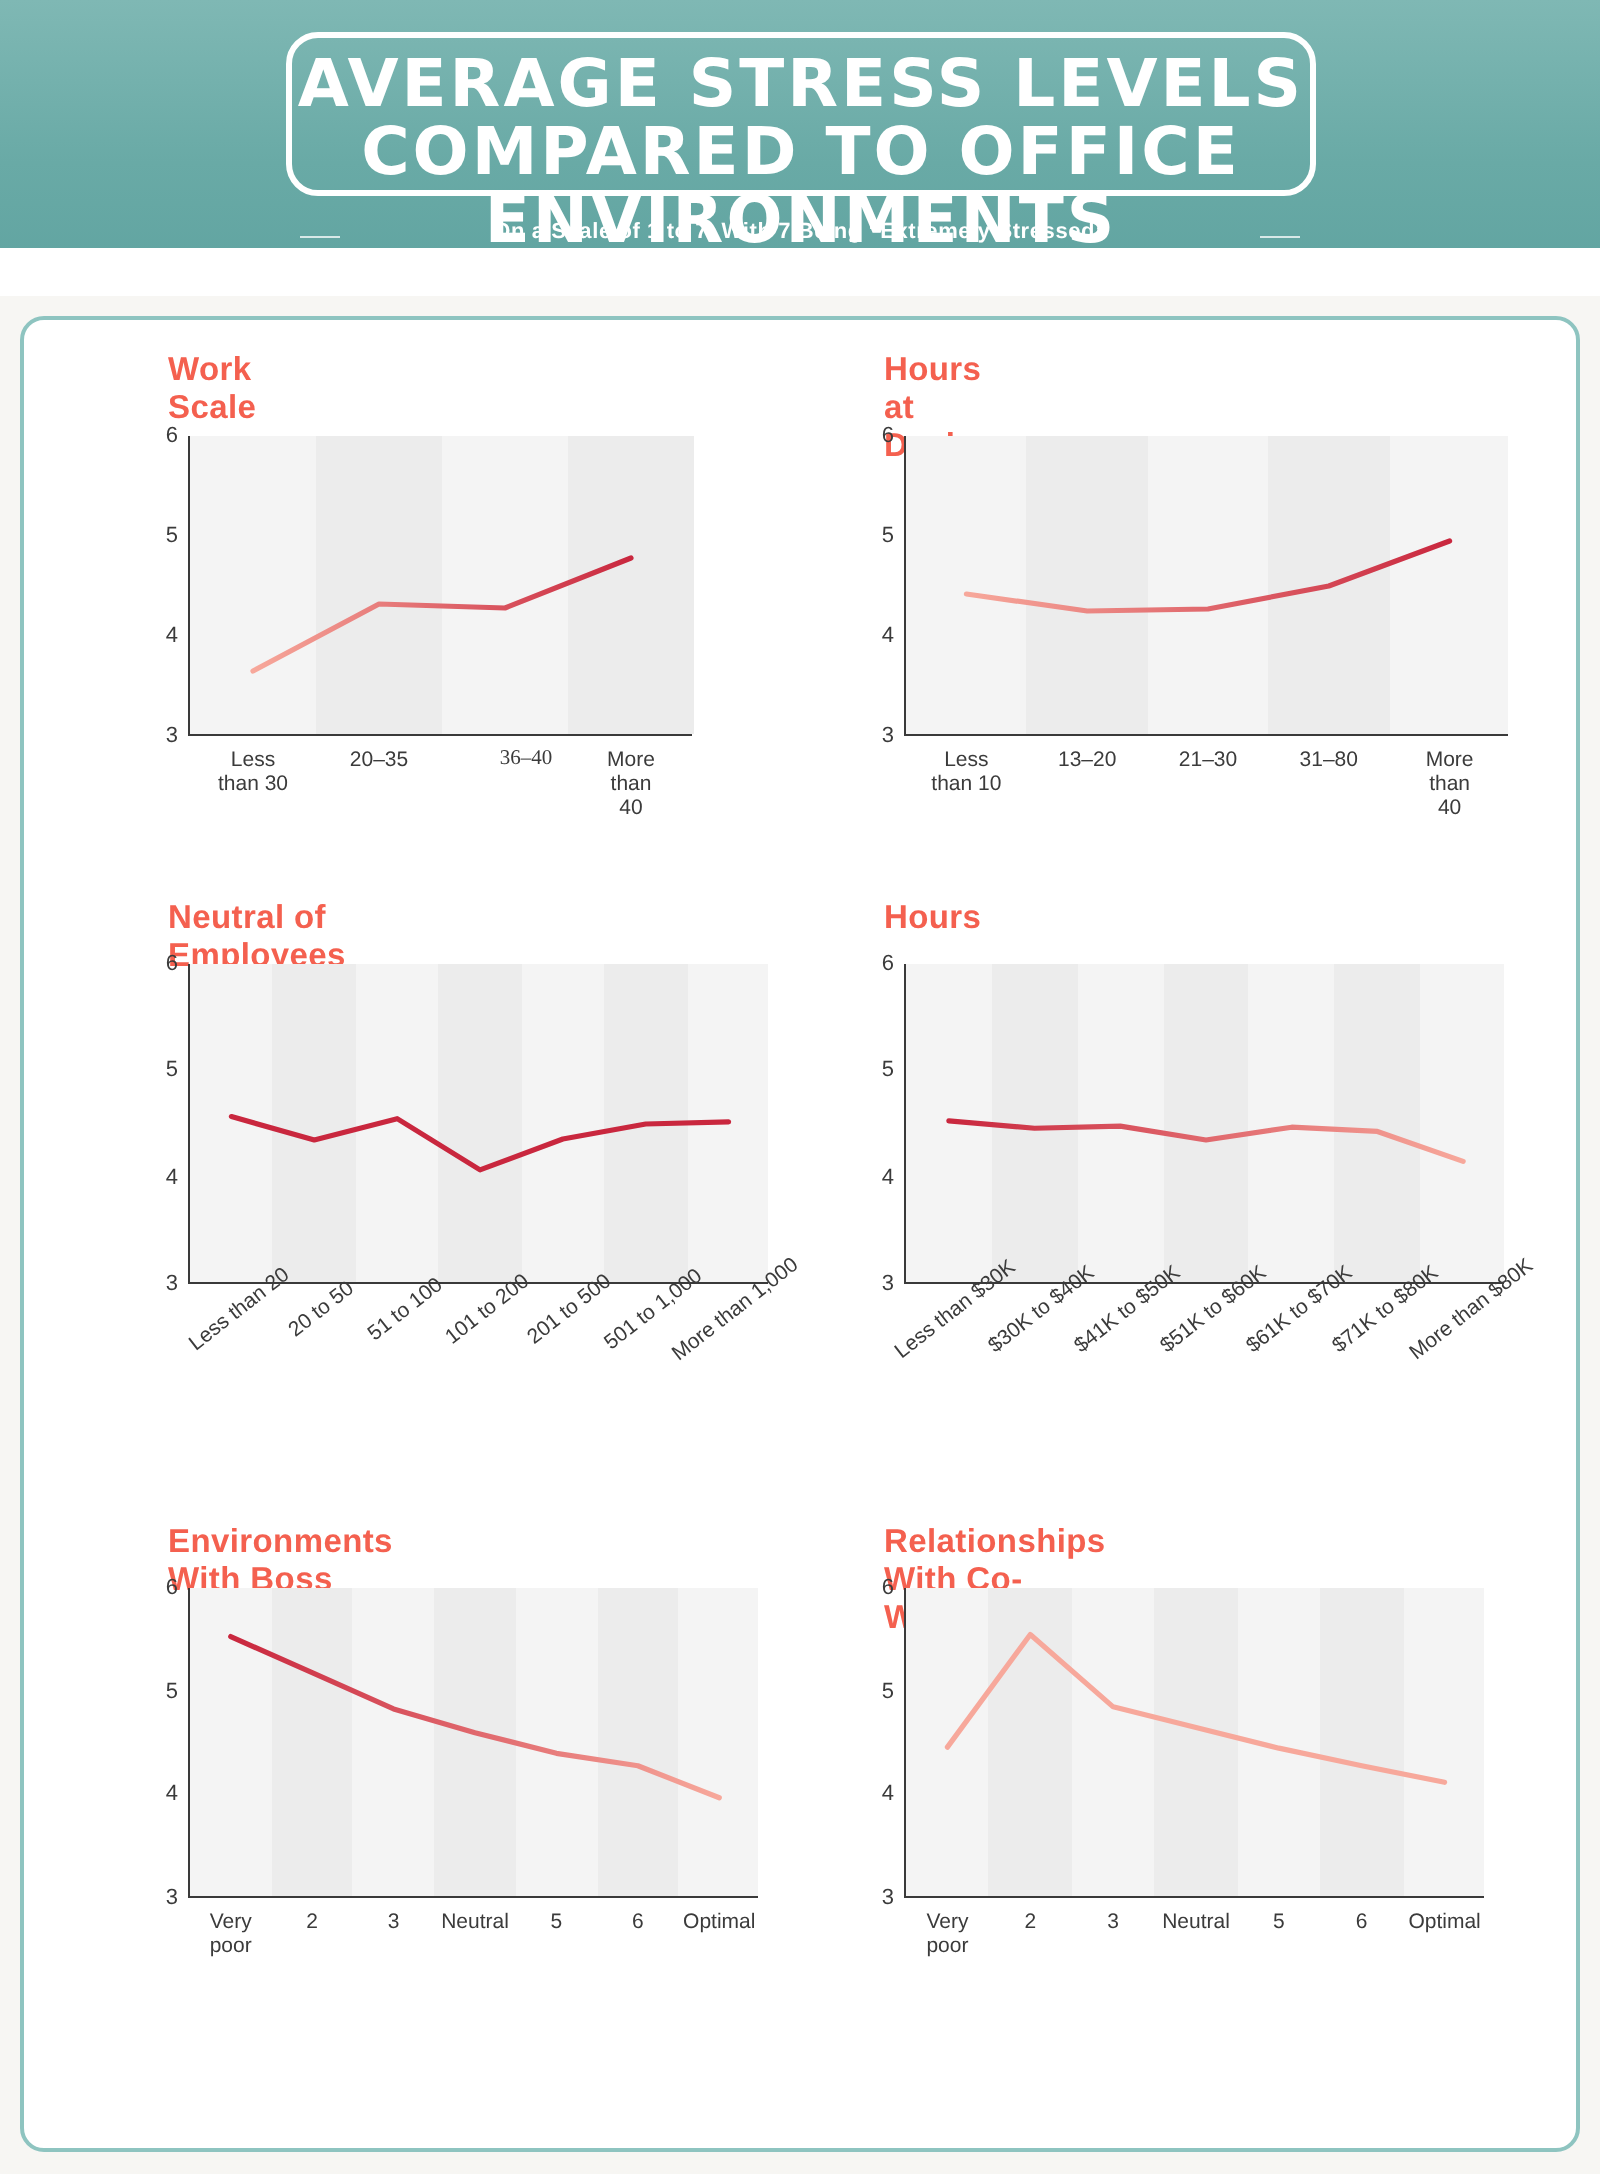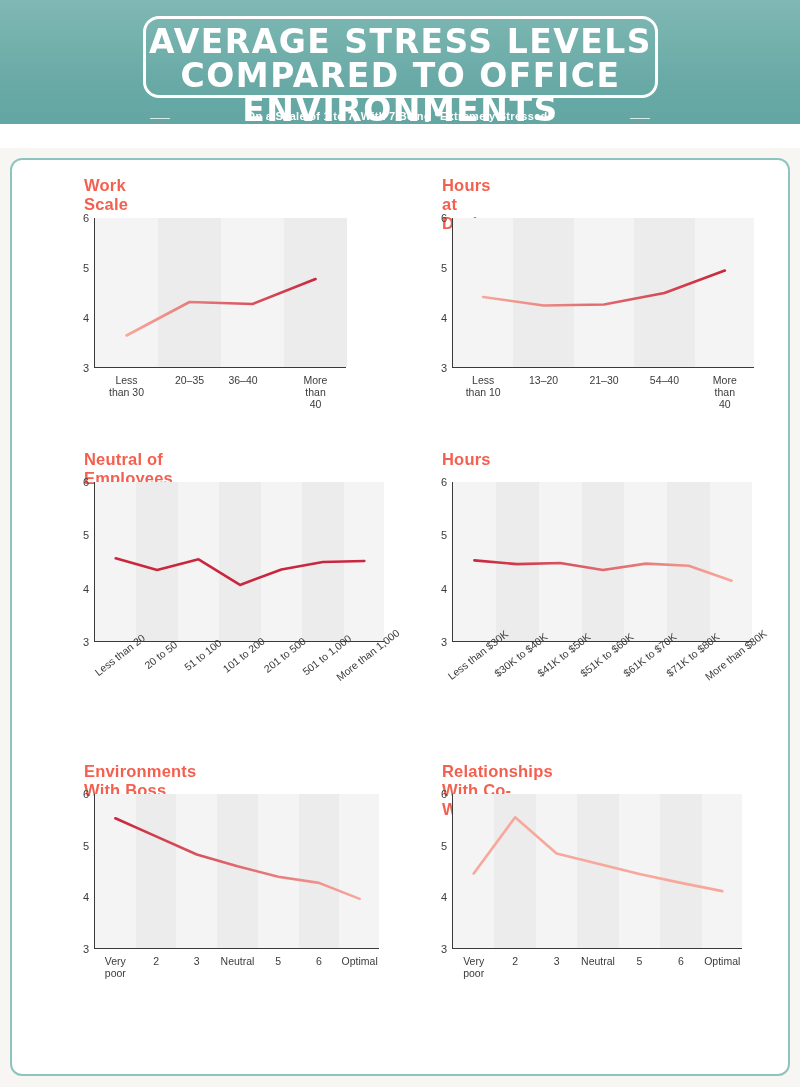--- a/index.html
+++ b/index.html
@@ -154,21 +154,21 @@
             <div class="band" style="left: 63px; width: 63px;"></div>
             <div class="band" style="left: 189px; width: 63px;"></div>
           </div>
           <div class="ytick" style="top: 150px;">3</div>
           <div class="ytick" style="top: 100px;">4</div>
           <div class="ytick" style="top: 50px;">5</div>
           <div class="ytick" style="top: 0px;">6</div>
           <div class="xtick" style="left: 31.5px;">Less
 than 30</div>
           <div class="xtick" style="left: 94.5px;">20–35</div>
-          <div class="xtick" style="left: 148px;">36–40</div>
+          <div class="xtick" style="left: 168px; font-family: Liberation Serif, serif;">36–40</div>
           <div class="xtick" style="left: 220.5px;">More
 than 40</div>
           <svg width="252" height="150" viewBox="0 0 252 150">
             <defs>
               <linearGradient id="grad0" x1="0" y1="0" x2="1" y2="0">
                 <stop offset="0%" stop-color="#f7a89b"></stop>
                 <stop offset="100%" stop-color="#c9273e"></stop>
               </linearGradient>
             </defs>
             <path d="M31.50 117.50 L94.50 84.00 L157.50 86.00 L220.50 61.00" fill="none" stroke="url(#grad0)" stroke-width="2.6" stroke-linejoin="round" stroke-linecap="round"></path>
@@ -183,21 +183,21 @@
             <div class="band" style="left: 181.2px; width: 60.4px;"></div>
           </div>
           <div class="ytick" style="top: 150px;">3</div>
           <div class="ytick" style="top: 100px;">4</div>
           <div class="ytick" style="top: 50px;">5</div>
           <div class="ytick" style="top: 0px;">6</div>
           <div class="xtick" style="left: 30.2px;">Less
 than 10</div>
           <div class="xtick" style="left: 90.6px;">13–20</div>
           <div class="xtick" style="left: 151px;">21–30</div>
-          <div class="xtick" style="left: 211.4px;">54–40</div>
+          <div class="xtick" style="left: 211.4px;">31–80</div>
           <div class="xtick" style="left: 271.8px;">More
 than 40</div>
           <svg width="302" height="150" viewBox="0 0 302 150">
             <defs>
               <linearGradient id="grad1" x1="0" y1="0" x2="1" y2="0">
                 <stop offset="0%" stop-color="#f7a89b"></stop>
                 <stop offset="100%" stop-color="#c9273e"></stop>
               </linearGradient>
             </defs>
             <path d="M30.20 79.00 L90.60 87.50 L151.00 86.50 L211.40 75.00 L271.80 52.50" fill="none" stroke="url(#grad1)" stroke-width="2.6" stroke-linejoin="round" stroke-linecap="round"></path>

